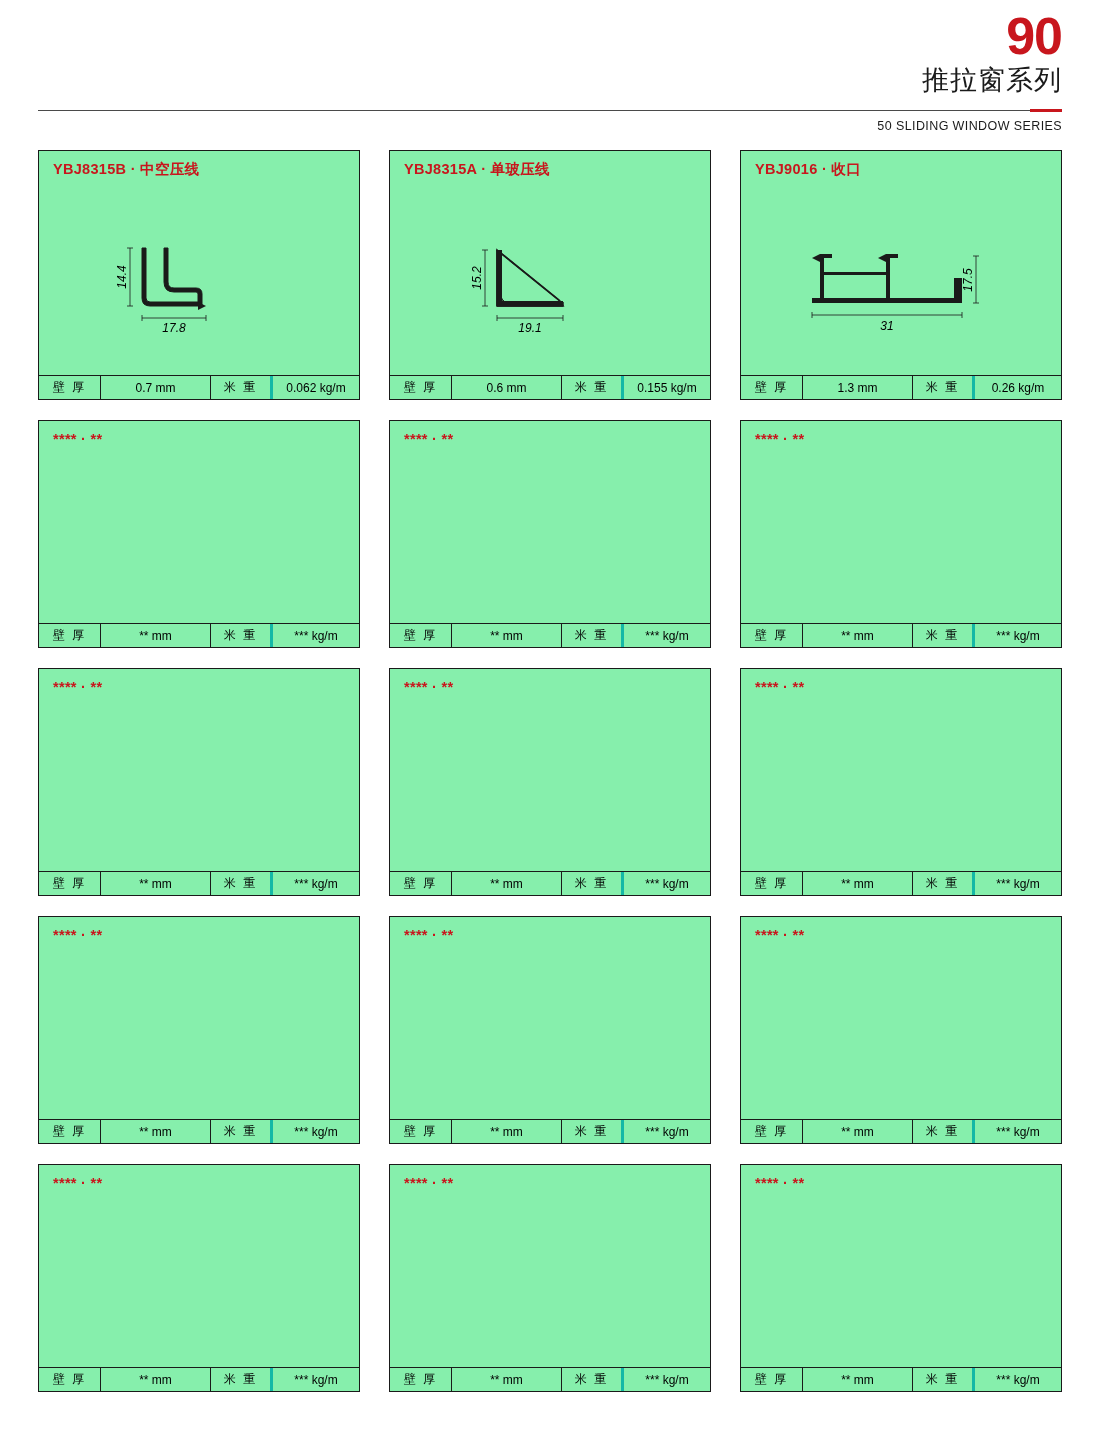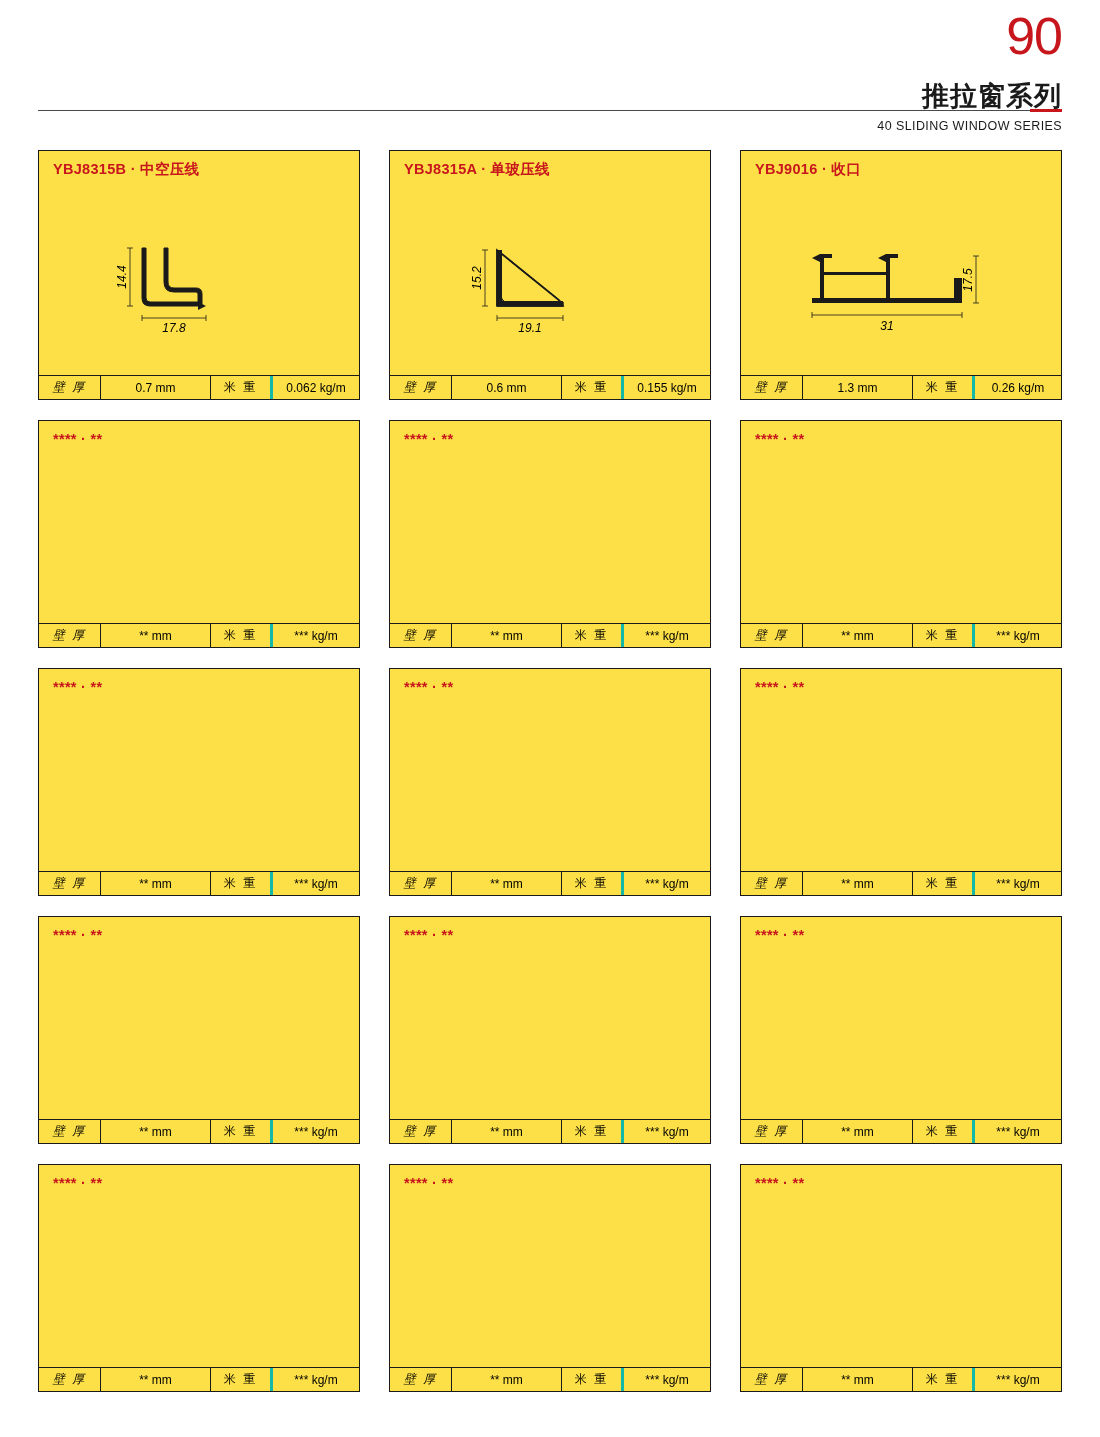--- a/index.html
+++ b/index.html
@@ -28,31 +28,31 @@
   }
   .header-right {
     position: absolute;
     right: 0;
     top: 10px;
     text-align: right;
     width: 420px;
   }
   .header-number {
     font-size: 52px;
-    font-weight: normal;
+    font-weight: bold;
     color: #c8161d;
     line-height: 1;
     letter-spacing: -1px;
   }
   .header-cn {
     font-size: 27px;
-    font-weight: bold;
+    font-weight: normal;
     color: #1a1a1a;
     line-height: 1;
-    margin-top: 21px;
+    margin-top: 5px;
     letter-spacing: 1px;
   }
   .header-rule {
     position: absolute;
     left: 0;
     right: 0;
     top: 110px;
     height: 1px;
     background: #4a4a4a;
   }
@@ -76,21 +76,21 @@
   
   .grid {
     padding: 0 38px;
     display: grid;
     grid-template-columns: repeat(3, 1fr);
     column-gap: 29px;
     row-gap: 20px;
   }
   .card {
     border: 1px solid #1a1a1a;
-    background: #fde047;
+    background: #86efac;
     display: flex;
     flex-direction: column;
     position: relative;
   }
   .card-tall { height: 250px; }
   .card-short { height: 228px; }
 
   .card-title {
     font-size: 14.5px;
     font-weight: bold;
@@ -116,21 +116,20 @@
   .spec-cell {
     display: flex;
     align-items: center;
     justify-content: center;
     white-space: nowrap;
   }
   .spec-label {
     width: 62px;
     letter-spacing: 2px;
     border-right: 1px solid #1a1a1a;
-    font-style: italic;
   }
   .spec-value {
     width: 110px;
     border-right: 1px solid #1a1a1a;
     text-align: center;
   }
   .spec-label2 {
     width: 62px;
     letter-spacing: 2px;
     border-right: 3px solid #14b8a6;
@@ -160,21 +159,21 @@
 <body>
 
 <div class="page-header">
   <div class="header-inner">
     <div class="header-right">
       <div class="header-number">90</div>
       <div class="header-cn">推拉窗系列</div>
     </div>
     <div class="header-rule"></div>
     <div class="header-rule-red"></div>
-    <div class="header-en">40 SLIDING WINDOW SERIES</div>
+    <div class="header-en">50 SLIDING WINDOW SERIES</div>
   </div>
 </div>
 
 <div class="grid">
 
   <div class="card card-tall">
     <div class="card-title">YBJ8315B · 中空压线</div>
     <div class="card-body">
       <div class="drawing">
         <svg width="230" height="130" viewBox="0 0 230 130">

